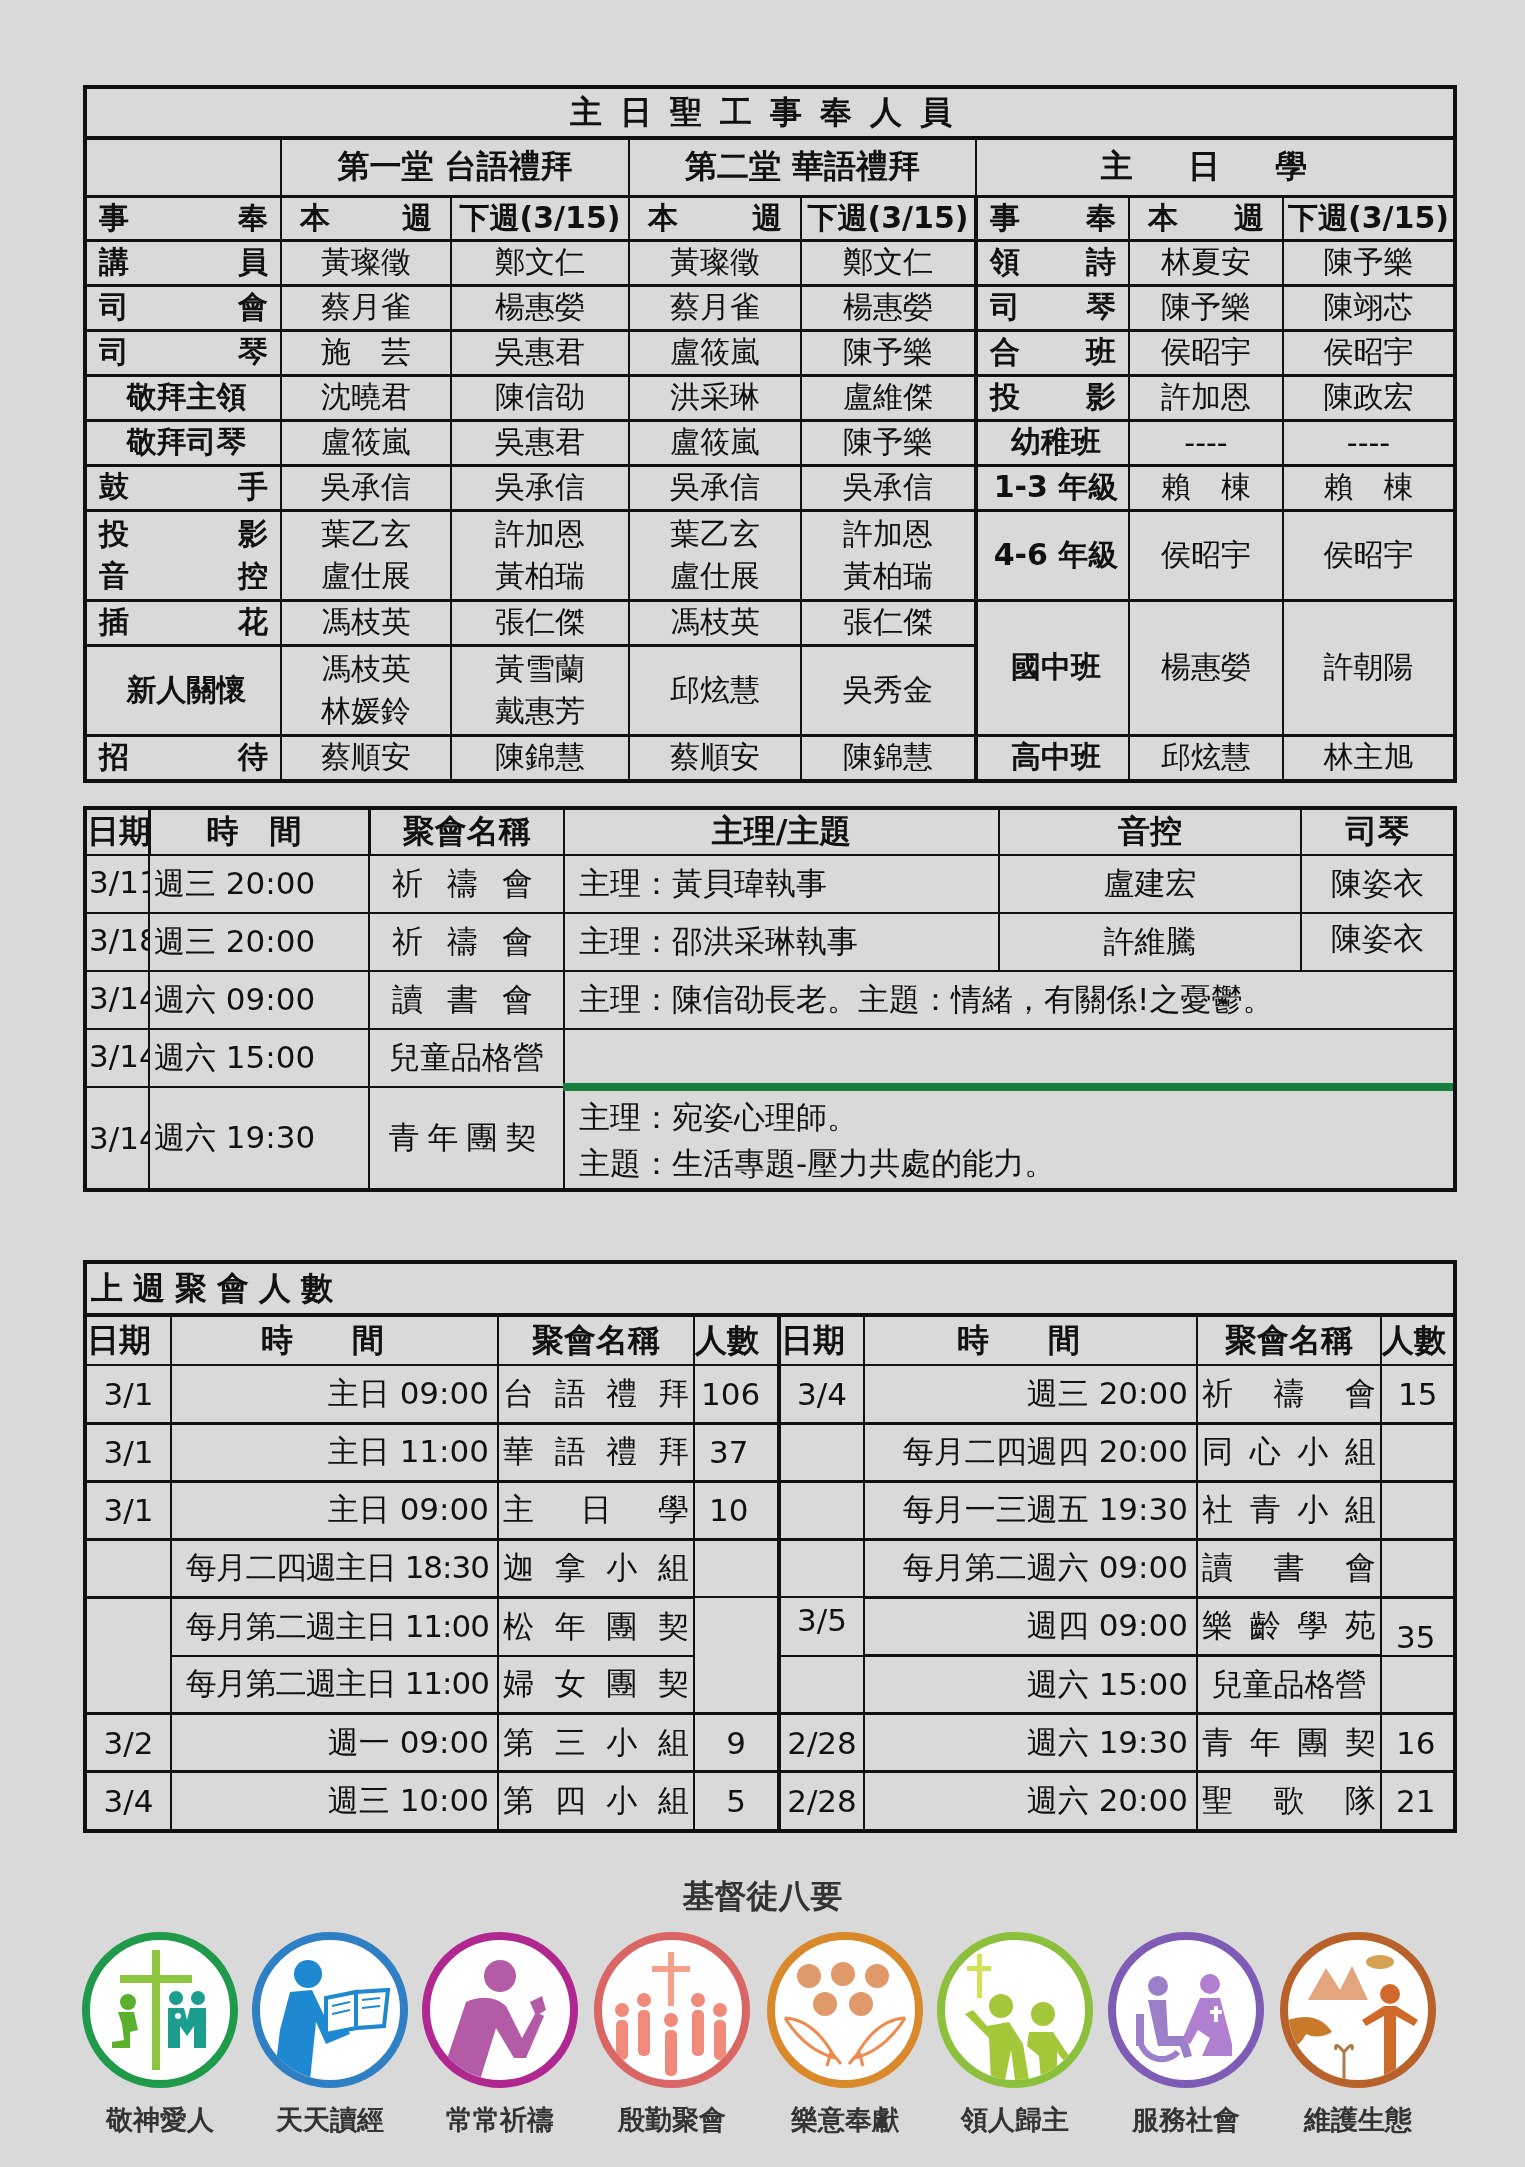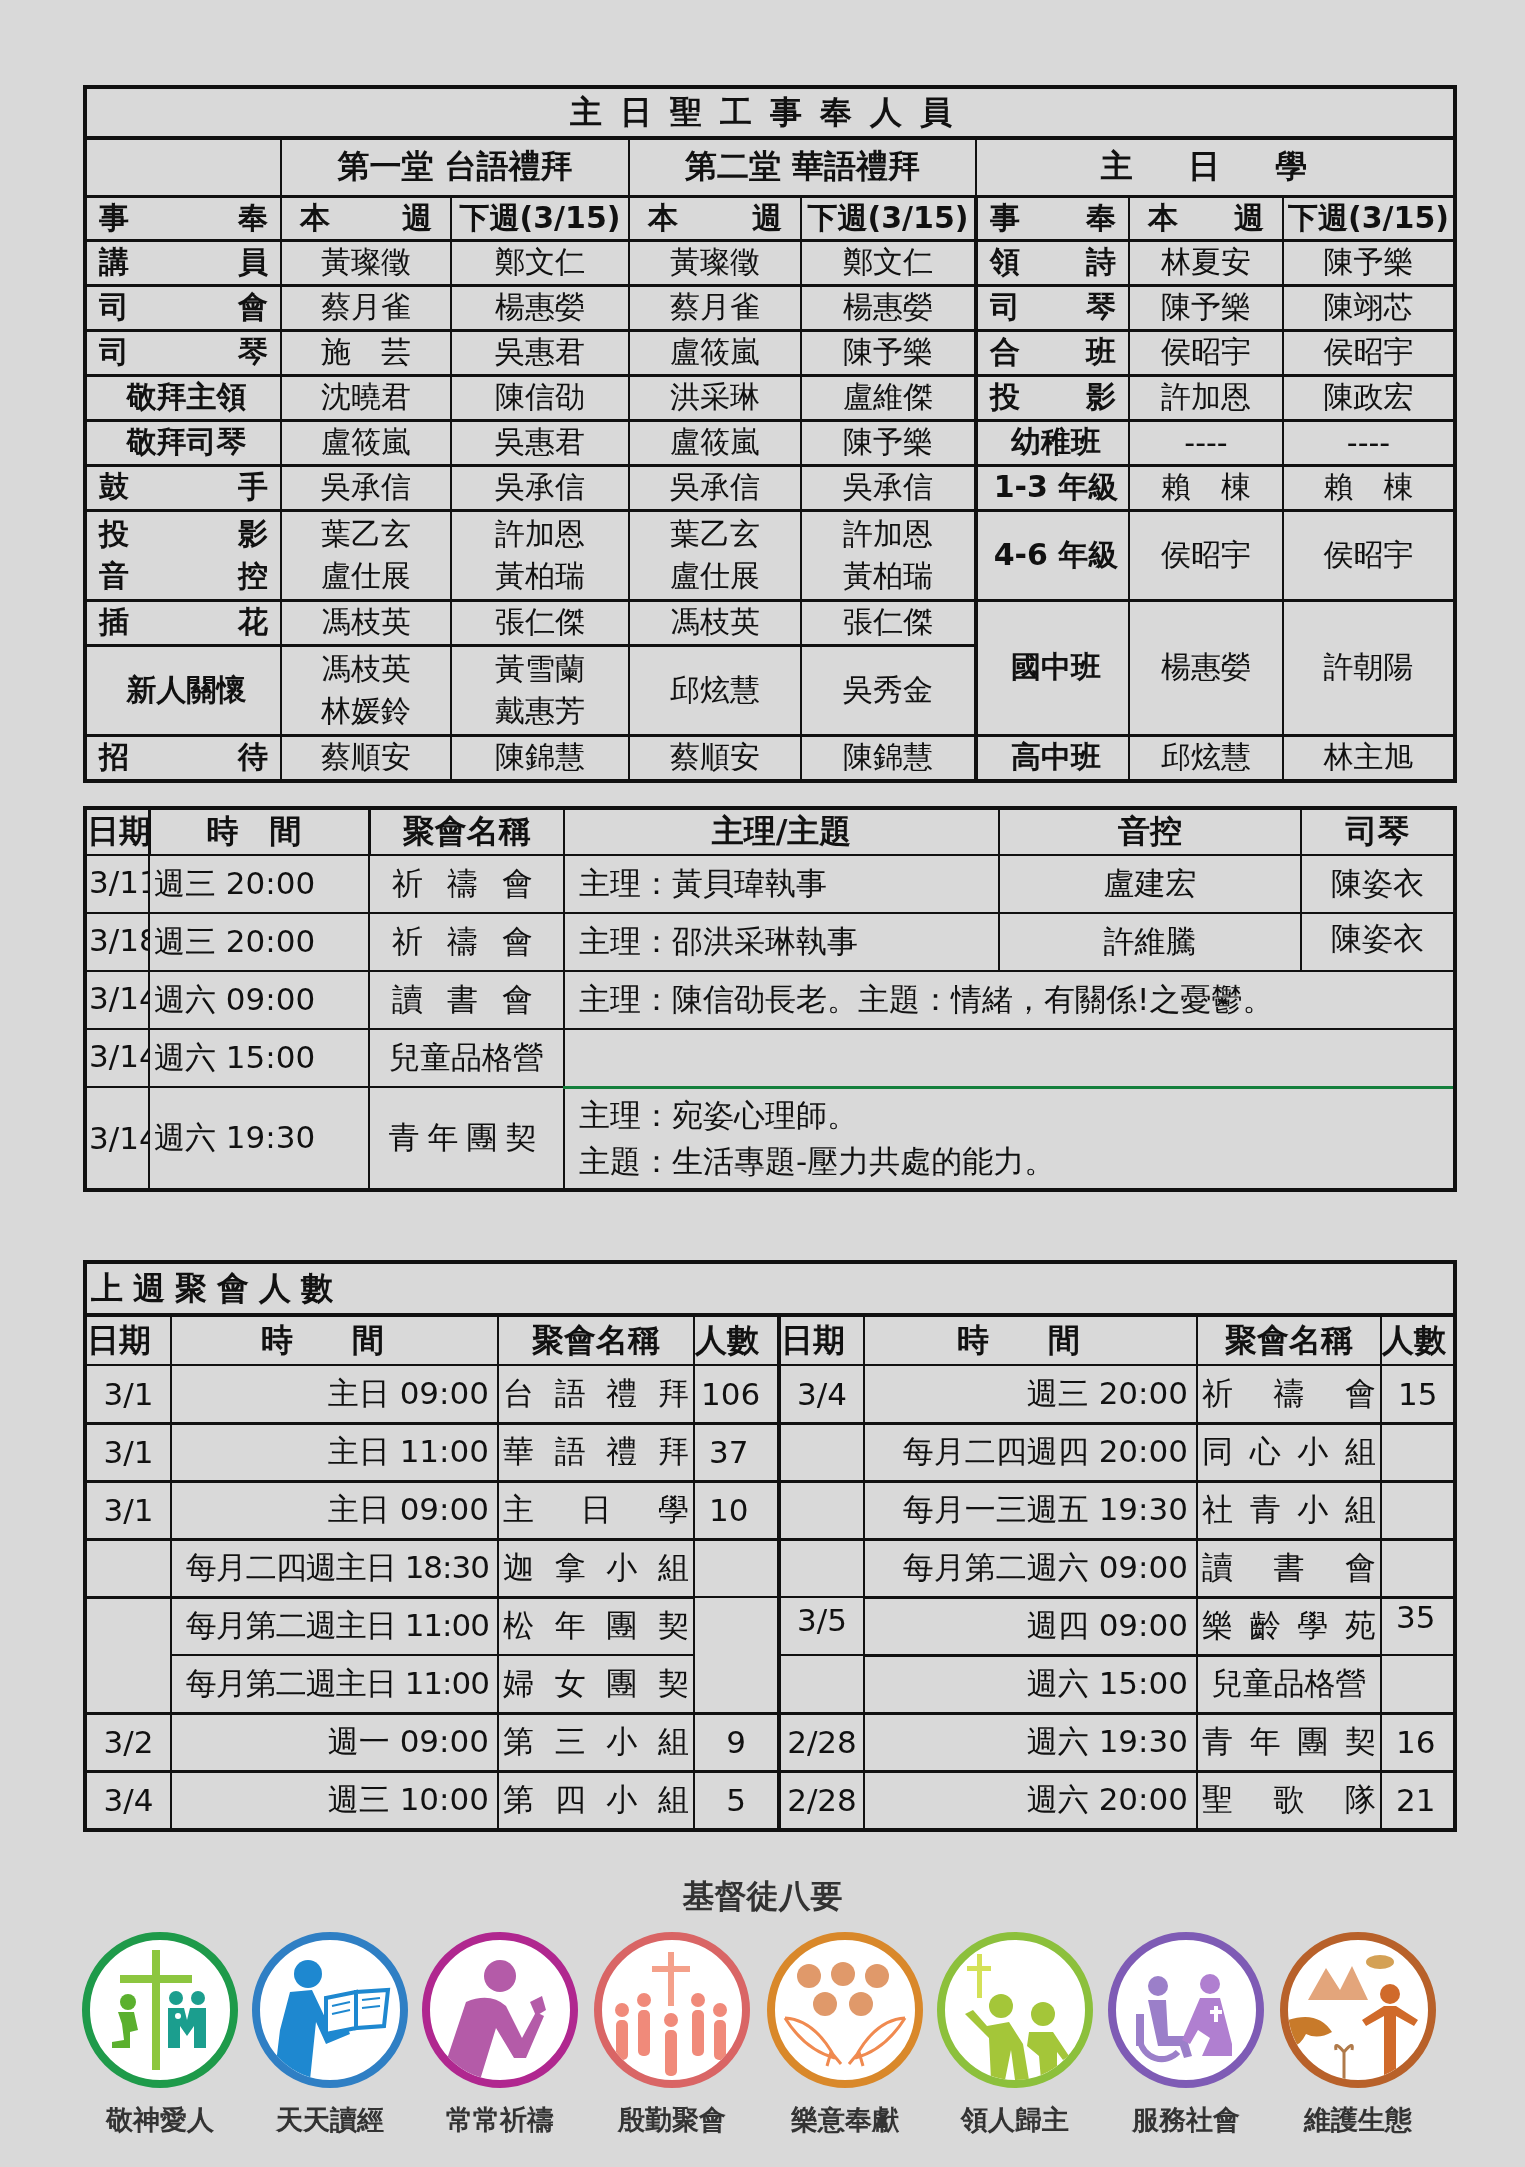--- a/index.html
+++ b/index.html
@@ -262,21 +262,21 @@
   <tr class="row">
     <td class="date">3/14</td>
     <td class="l" style="padding-left:4px">週六 15:00</td>
     <td class="c" style="padding:0 2px">兒童品格營</td>
     <td colspan="3" class="l"></td>
   </tr>
   <tr class="row tall">
     <td class="date">3/14</td>
     <td class="l" style="padding-left:4px">週六 19:30</td>
     <td class="c" style="letter-spacing:8px">青年團契</td>
-    <td colspan="3" class="l topic" style="border-top:3px solid #15803d">
+    <td colspan="3" class="l topic" style="border-top:8px solid #15803d">
       <div>主理：宛姿心理師。</div>
       <div>主題：生活專題-壓力共處的能力。</div>
     </td>
   </tr>
 </tbody>
   </table>
 
 <table id="t3" class="outer">
   <colgroup>
     <col style="width:85px">
@@ -348,21 +348,21 @@
   </tr>
 
   <tr class="row">
     <td rowspan="2" class="c" style="border-bottom:3px solid #111"></td>
     <td class="r small">每月第二週主日 11:00</td>
     <td class="nm">松年團契</td>
     <td rowspan="2" class="num" style="border-bottom:3px solid #111"></td>
     <td class="c thick-l" style="vertical-align:top;padding-top:4px">3/5</td>
     <td class="r" style="border-bottom:3px solid #111">週四 09:00</td>
     <td class="nm" style="border-bottom:3px solid #111">樂齡學苑</td>
-    <td class="num" style="vertical-align:top;padding-top:0">35</td>
+    <td class="num" style="vertical-align:top;padding-top:20px">35</td>
   </tr>
 
   <tr class="row thick-b">
     <td class="r small">每月第二週主日 11:00</td>
     <td class="nm">婦女團契</td>
     <td class="c thick-l"></td>
     <td class="r">週六 15:00</td>
     <td class="c" style="padding:0 2px">兒童品格營</td>
     <td class="num"></td>
   </tr>

